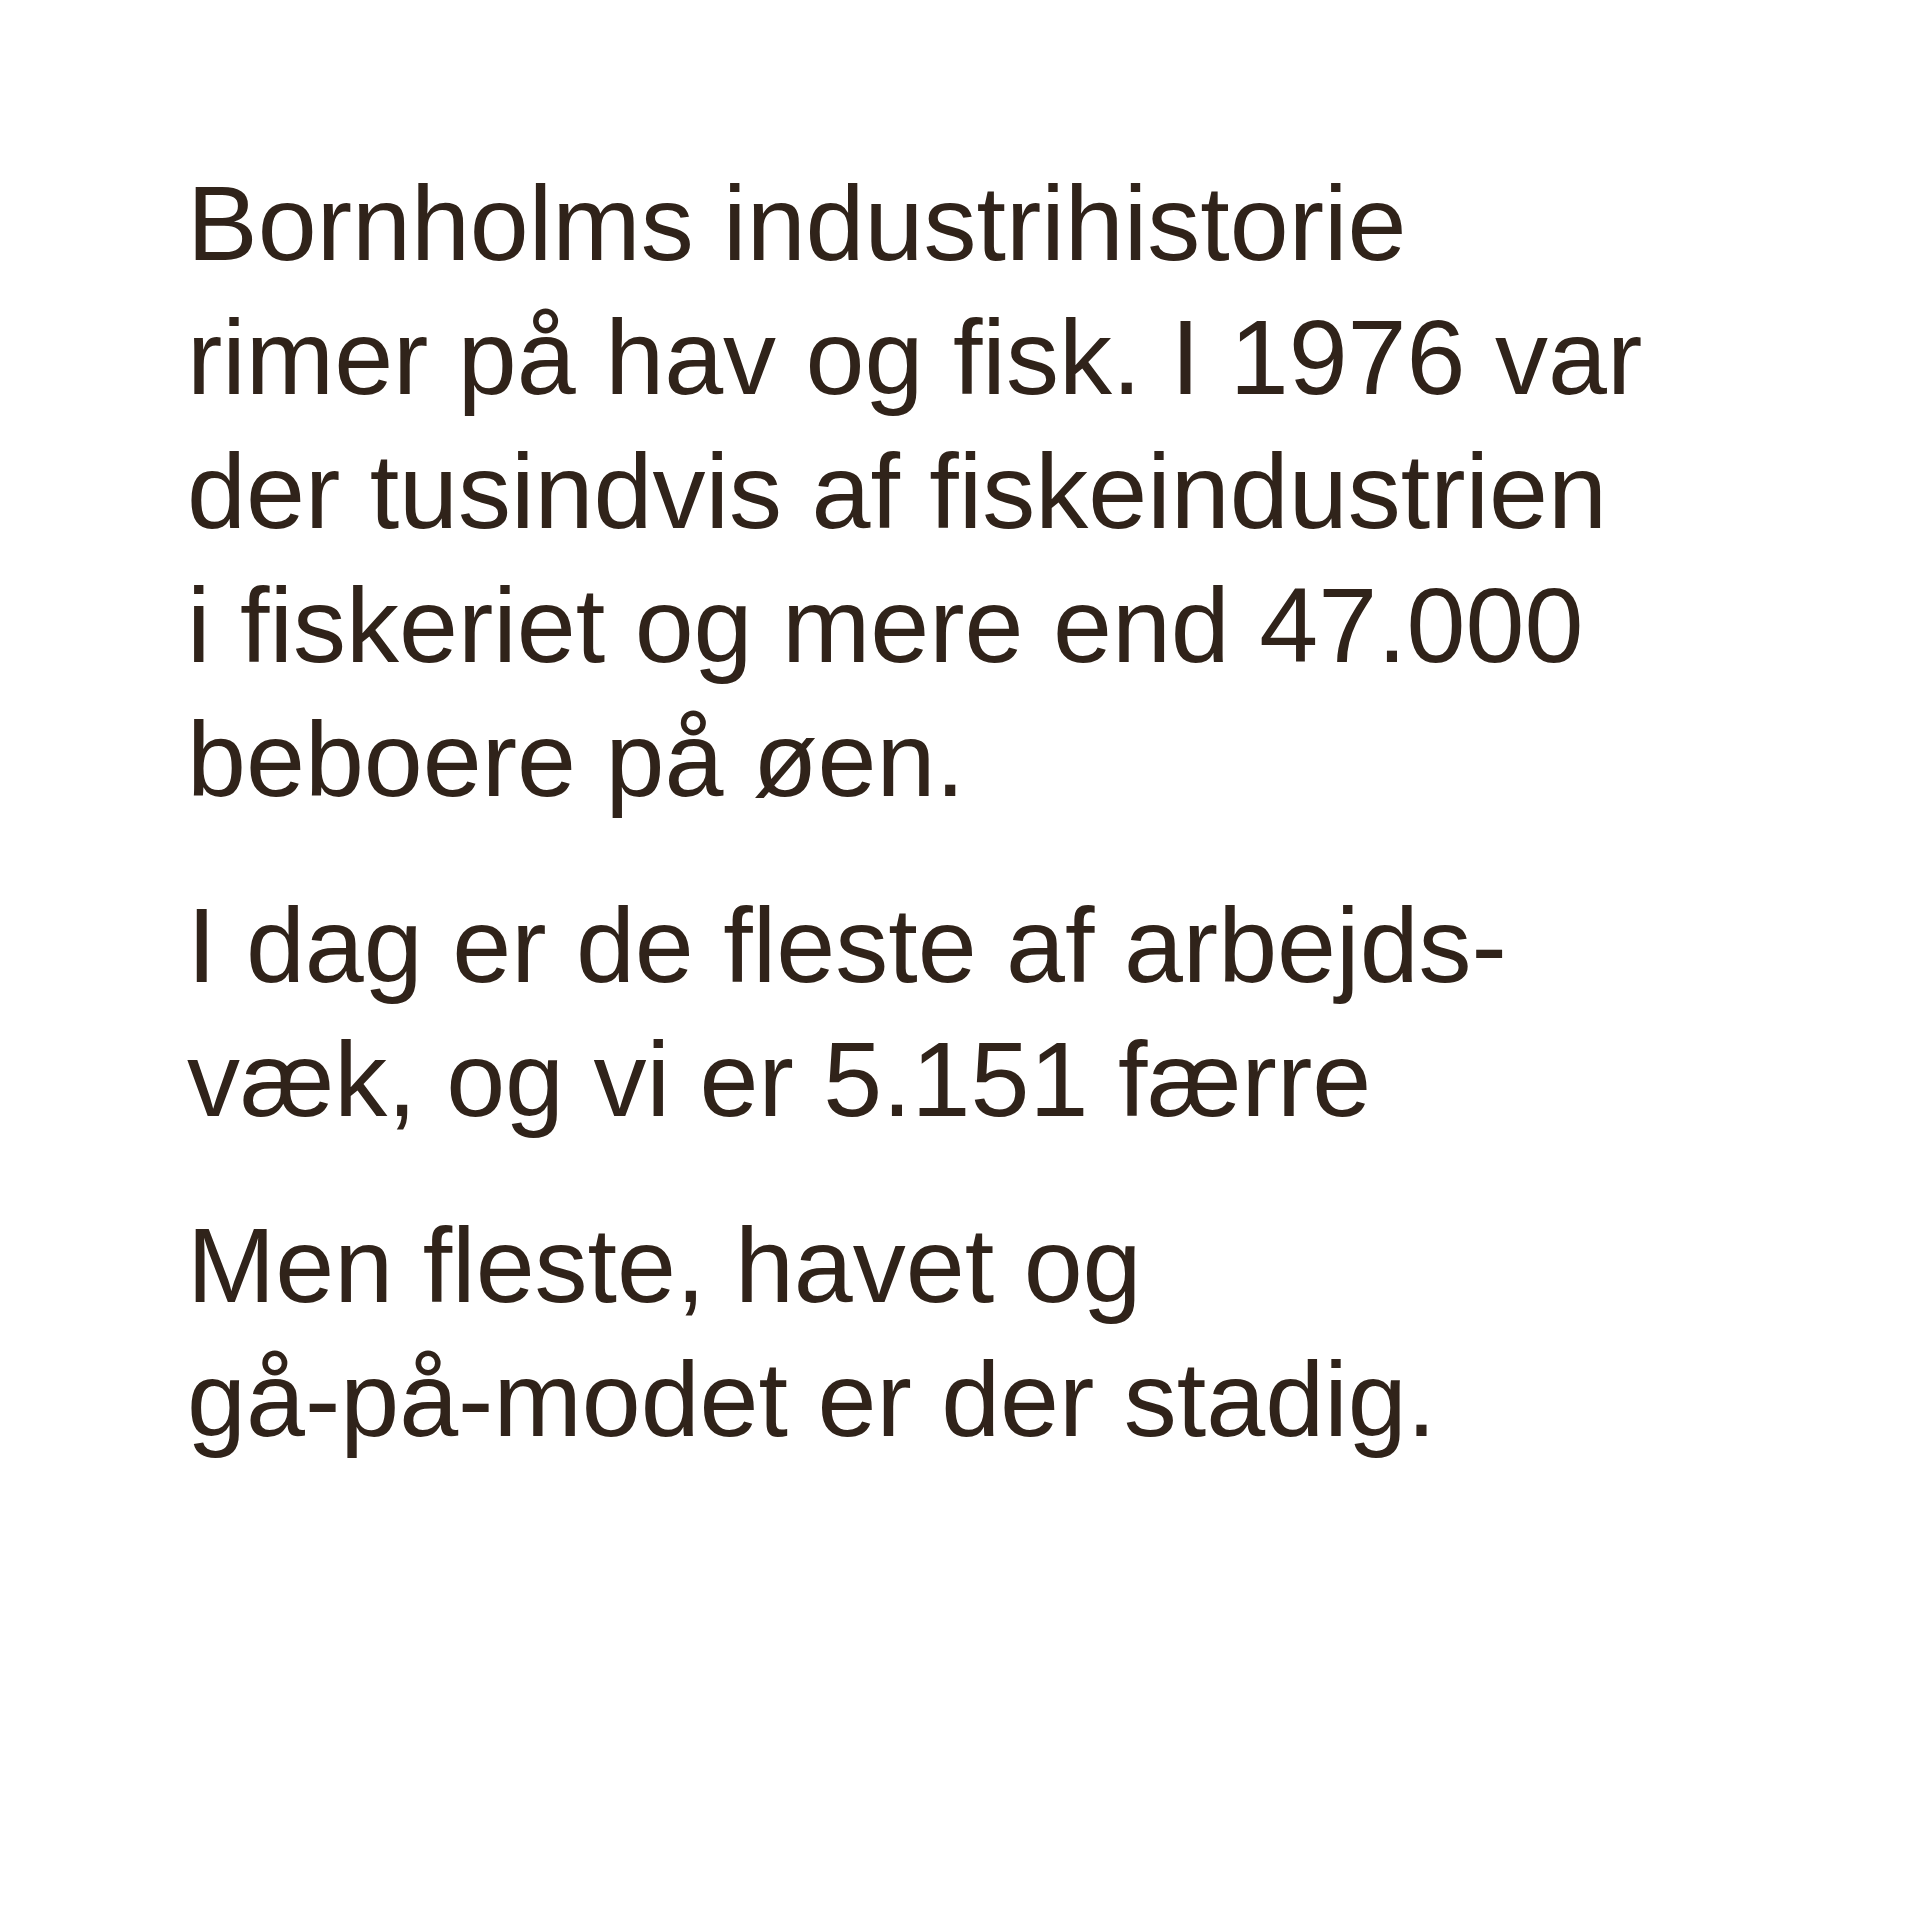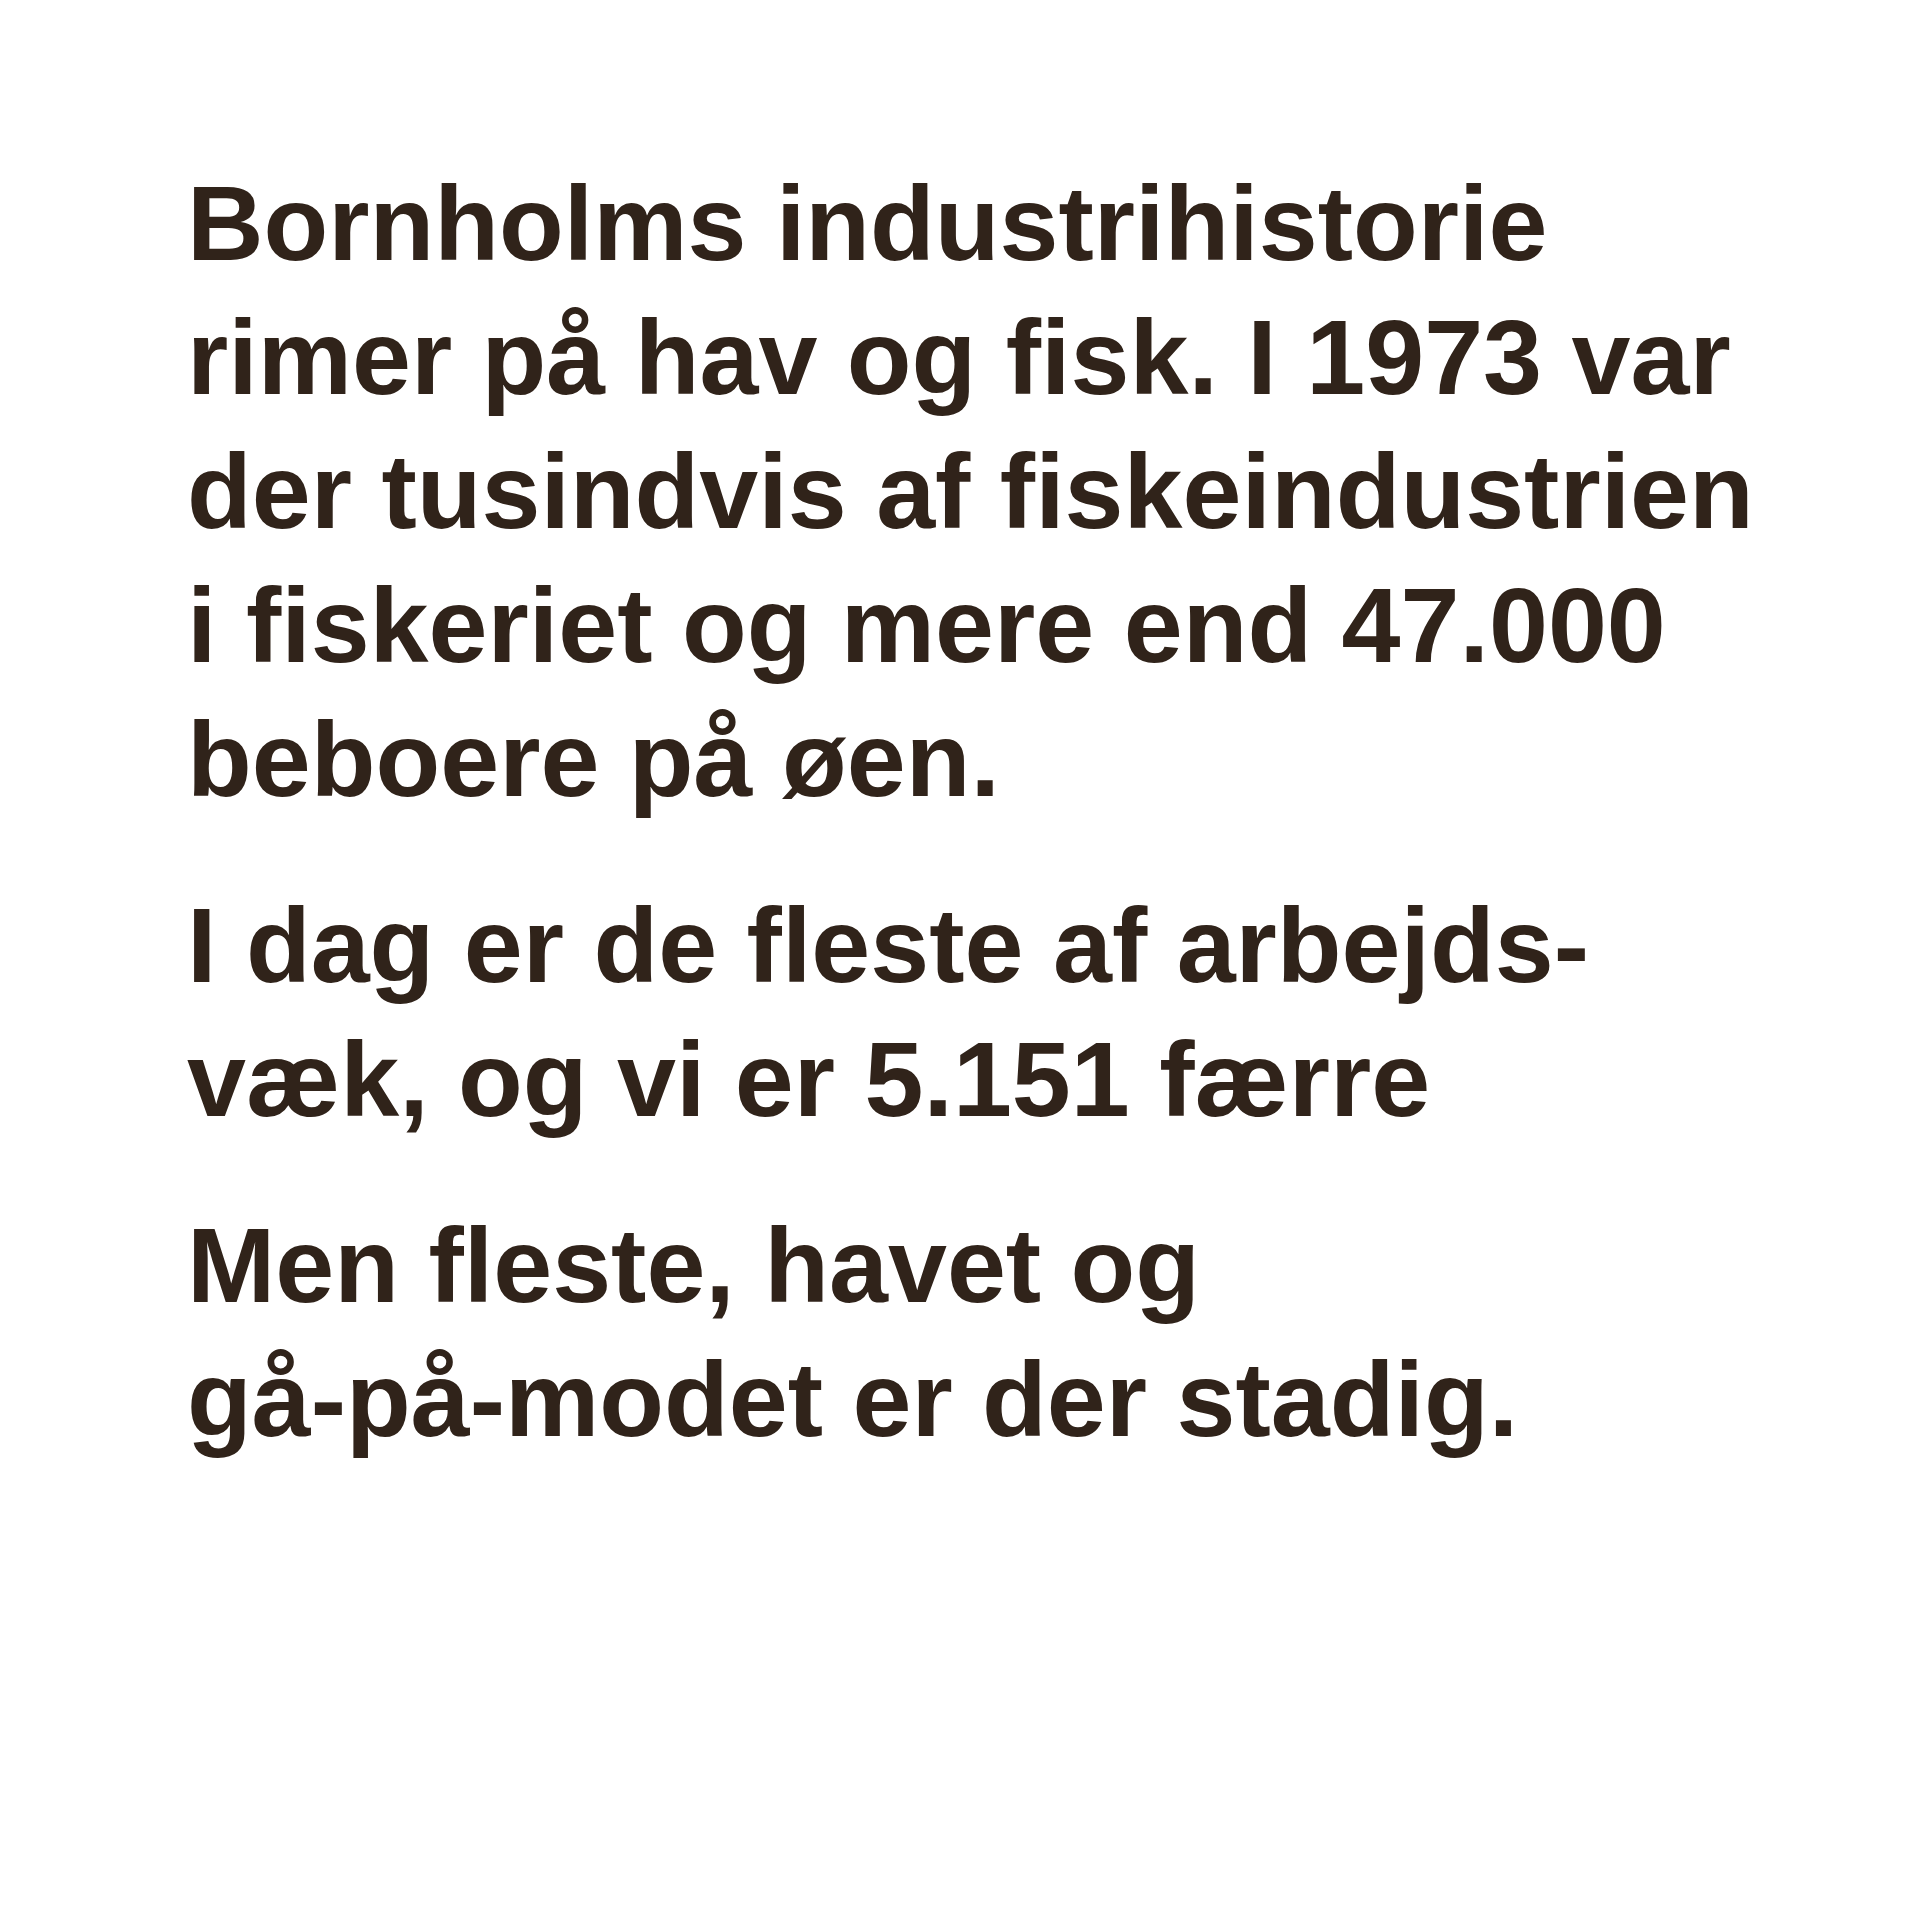--- a/index.html
+++ b/index.html
@@ -17,41 +17,41 @@
     height: 1926px;
     background: var(--bg);
     overflow: hidden;
   }
   .text-column {
     position: absolute;
     left: 187px;
     top: 156px;
     right: 85px;
     color: var(--ink);
-    font-weight: 700;
+    font-weight: 400;
     font-size: 106px;
     line-height: 134px;
     letter-spacing: 0;
   }
   .paragraph { margin: 0 0 52px 0; }
   .paragraph:last-child { margin-bottom: 0; }
   .text-line {
     display: block;
     white-space: nowrap;
   }
 </style>
 </head>
 <body>
 
 <div class="canvas">
   <div class="text-column">
 
     <p class="paragraph">
       <span class="text-line">Bornholms industrihistorie</span>
-      <span class="text-line">rimer på hav og fisk. I 1973 var</span>
+      <span class="text-line">rimer på hav og fisk. I 1976 var</span>
       <span class="text-line">der tusindvis af fiskeindustrien</span>
       <span class="text-line">i fiskeriet og mere end 47.000</span>
       <span class="text-line">beboere på øen.</span>
     </p>
 
     <p class="paragraph">
       <span class="text-line">I dag er de fleste af arbejds-</span>
       <span class="text-line">væk, og vi er 5.151 færre</span>
     </p>
 

